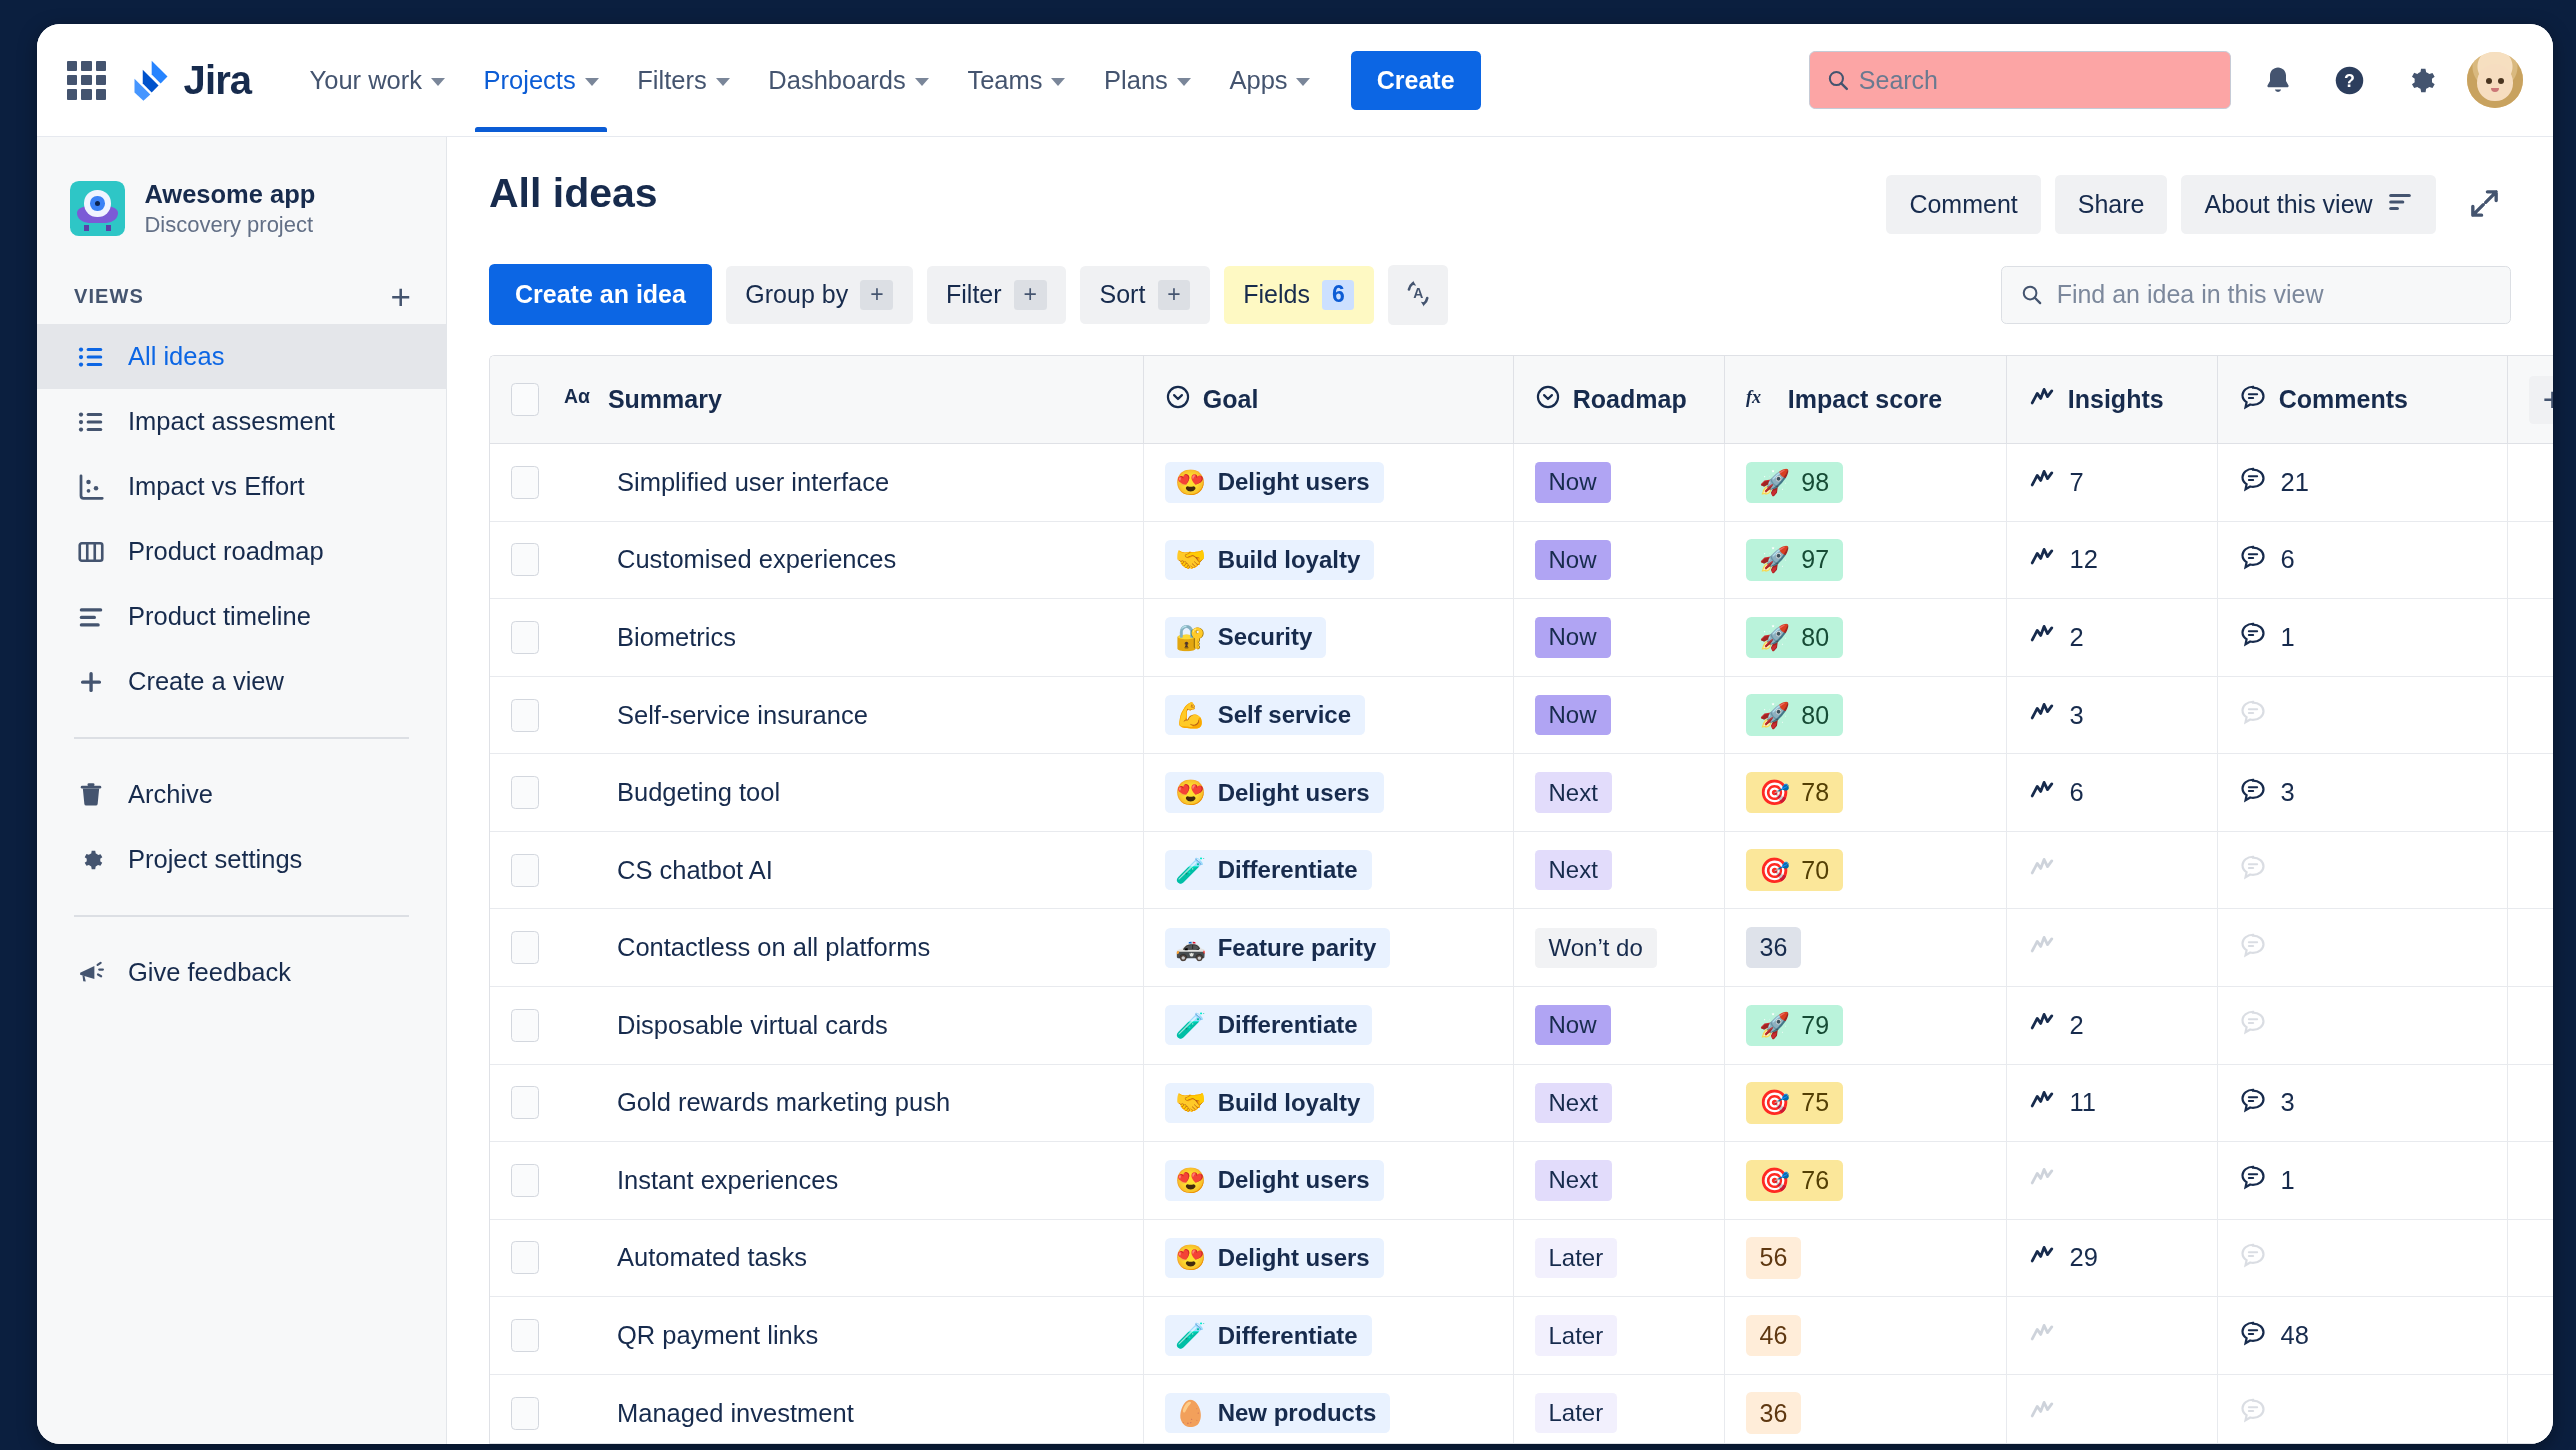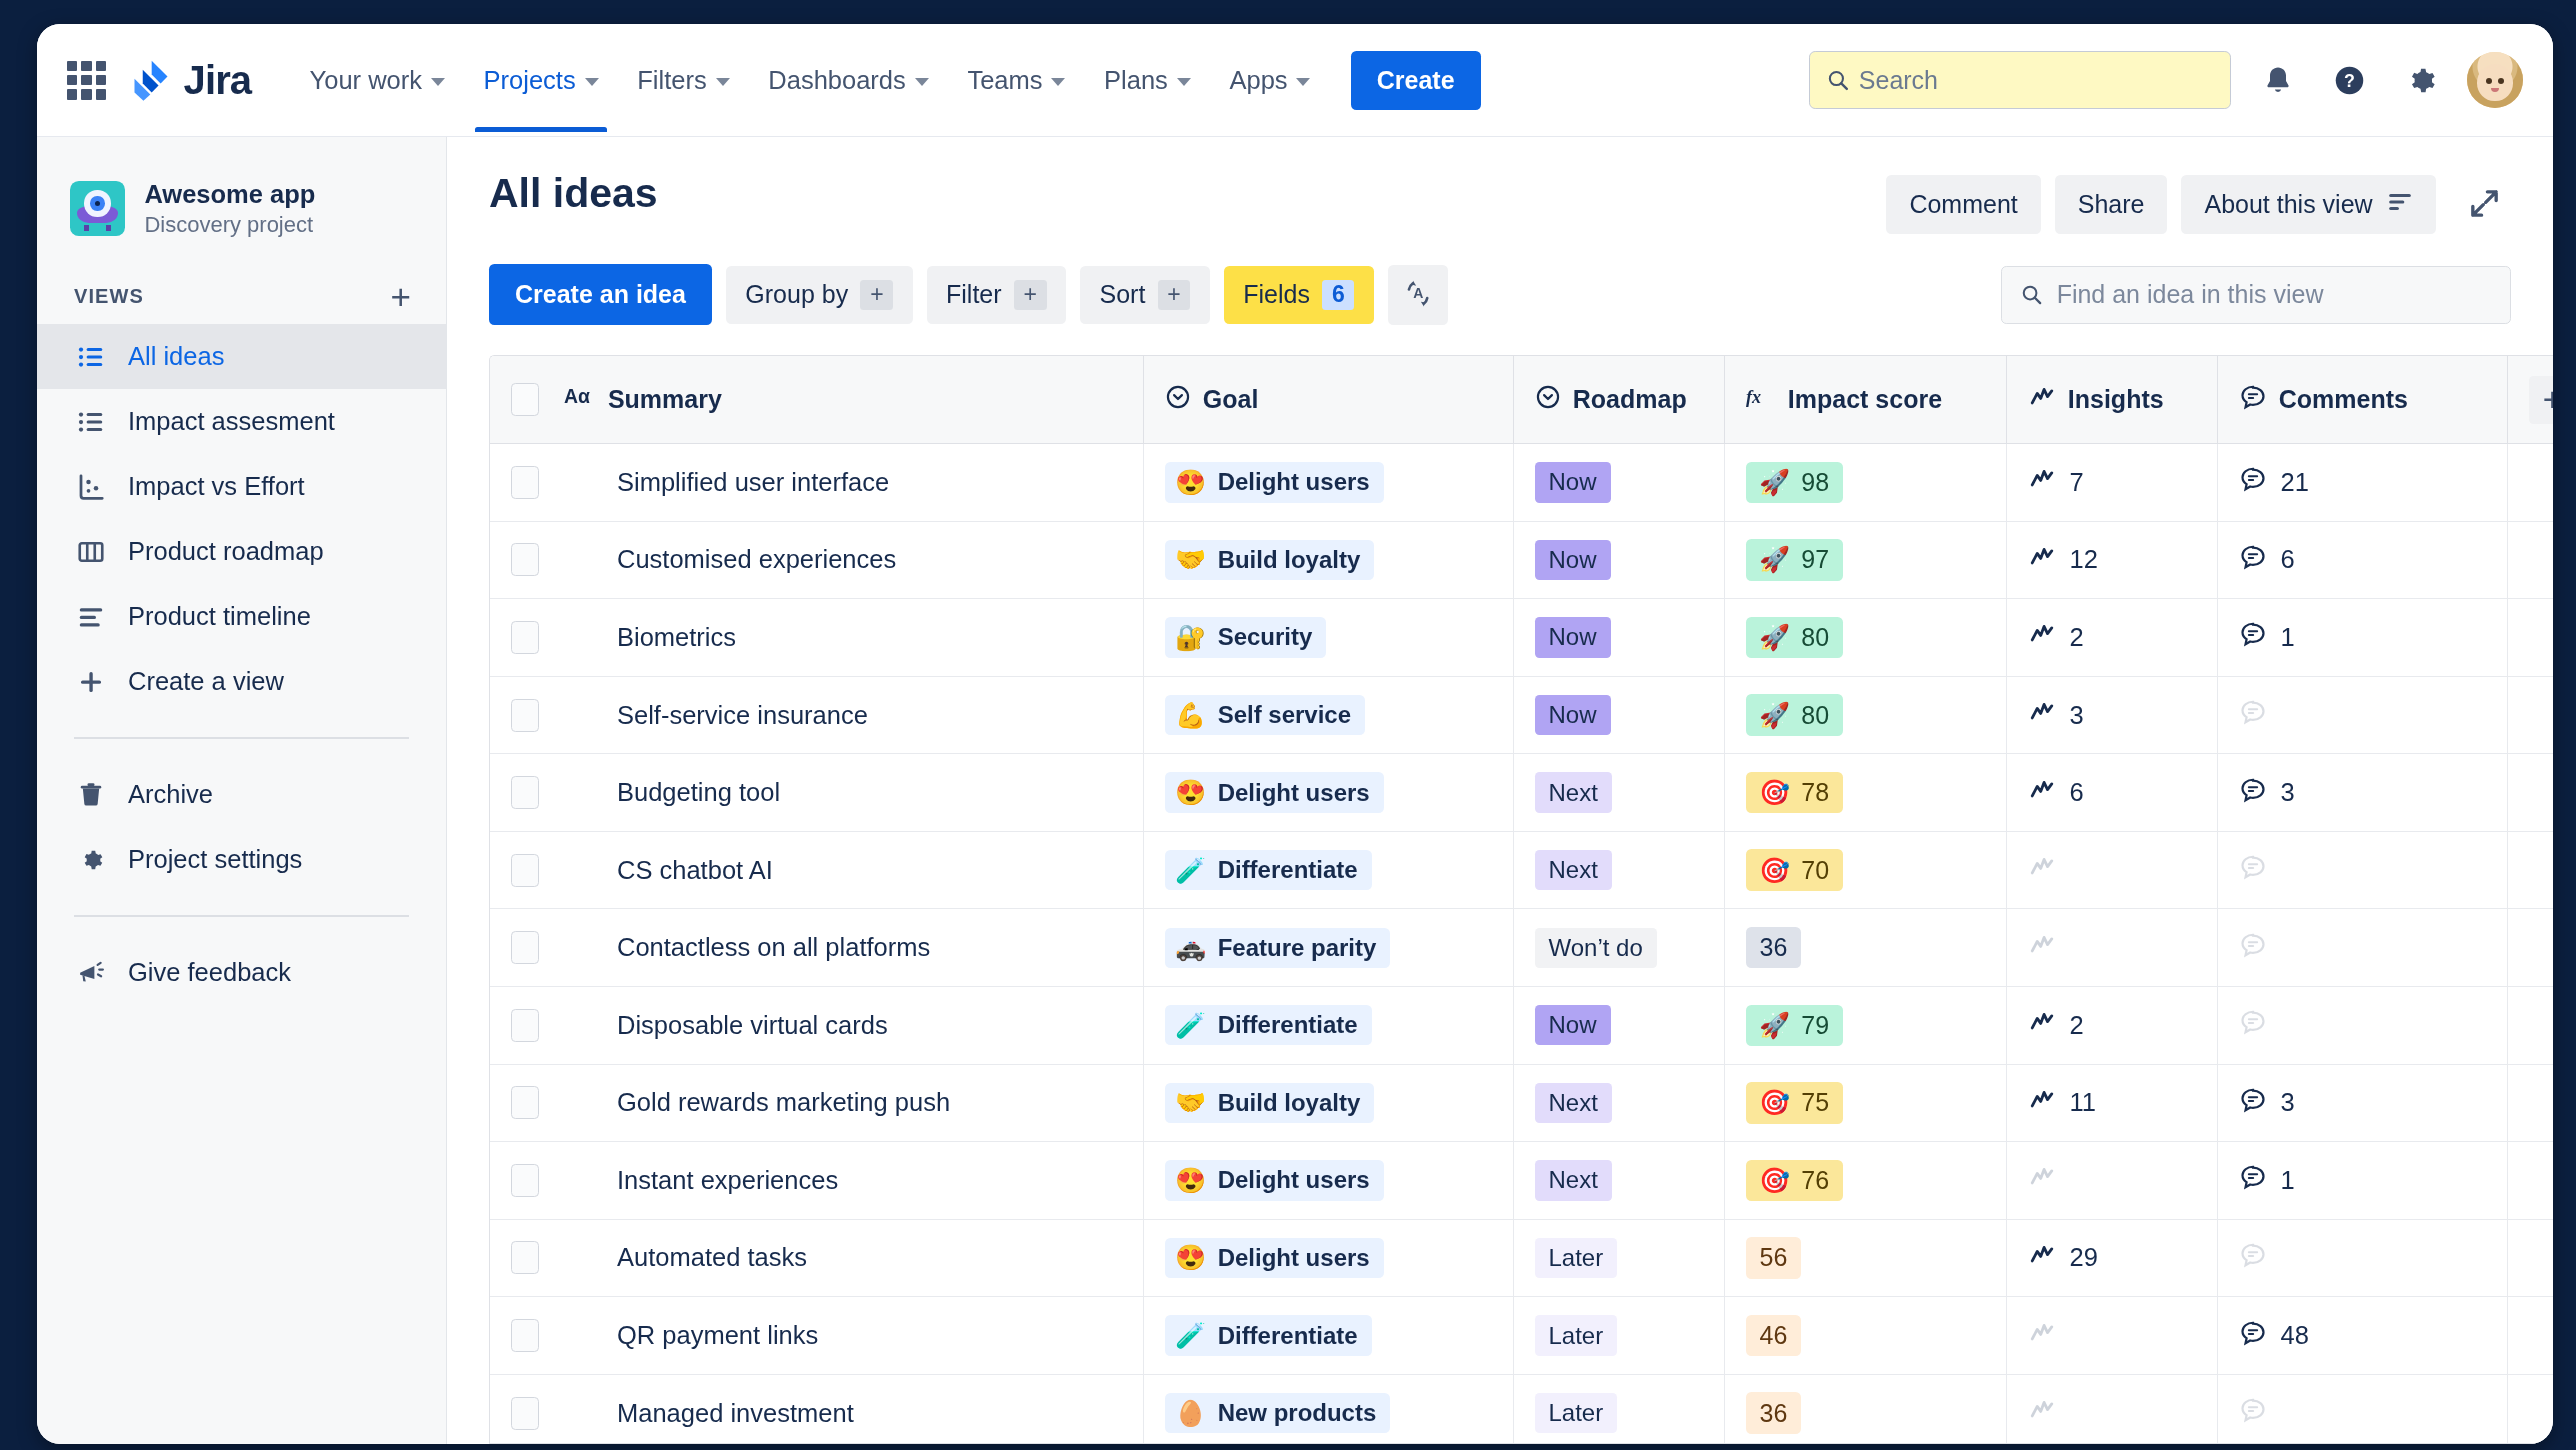--- a/index.html
+++ b/index.html
@@ -46,21 +46,21 @@
   }
   .chev { width: 0; height: 0; border-left: 7px solid transparent; border-right: 7px solid transparent; border-top: 8px solid #7a8699; margin-top: 3.5px; }
   .create-btn {
     background: #0c66e4; color: #fff; font-size: 25px; font-weight: 600;
     border: none; border-radius: 5.3px; padding: 15px 26px; cursor: pointer;
     margin-left: 21px; font-family: inherit;
   }
   .nav-right { margin-left: auto; display: flex; align-items: center; gap: 23px; }
   .searchbox {
     width: 422px; height: 58px; border: 1.8px solid #c5cbd6; border-radius: 6.2px;
-    display: flex; align-items: center; padding: 0 16px; gap: 9px; background: #fef9c3;
+    display: flex; align-items: center; padding: 0 16px; gap: 9px; background: #fca5a5;
     cursor: text;
   }
   .searchbox input {
     border: none; outline: none; font-size: 25px; color: #44546f;
     font-family: inherit; background: transparent; width: 100%;
   }
   .searchbox input::placeholder { color: #6b7a90; }
   .icon-btn { width: 48px; height: 48px; display:flex; align-items:center; justify-content:center; cursor: pointer; }
   .avatar {
     width: 56px; height: 56px; border-radius: 50%; overflow: hidden; cursor: pointer;
@@ -125,21 +125,21 @@
   .toolbar { padding: 30px 42px 0 42px; display: flex; align-items: center; gap: 14px; }
   .tb-primary {
     background: #0c66e4; color: #fff; border: none; border-radius: 5.3px;
     font-size: 25px; font-weight: 600; padding: 16px 26px; cursor: pointer; font-family: inherit;
   }
   .tb-btn {
     background: #f0f1f3; border: none; border-radius: 5.3px; font-family: inherit;
     font-size: 25px; color: #172b4d; padding: 14px 19.4px; cursor: pointer;
     display: flex; align-items: center; gap: 12.3px;
   }
-  .tb-btn.tb-fields { background: #fde047; }
+  .tb-btn.tb-fields { background: #fef9c3; }
   .tb-chip { background: #dcdfe4; border-radius: 3.5px; padding: 1.8px 9.7px; font-size: 23px; color: #44546f; }
   .tb-btn.tb-fields .tb-chip { background: #cce0ff; color: #0c5cd5; font-weight: 600;}
   .tb-icon-btn { background: #f0f1f3; border: none; border-radius: 5.3px; padding: 12.3px 14px; cursor: pointer; display:flex; }
   .find-box {
     margin-left: auto; width: 510px; height: 58px;
     border: 1.8px solid #dcdfe4; border-radius: 5.3px; background: #f7f8f9;
     display: flex; align-items: center; gap: 14px; padding: 0 17.6px; cursor: text;
   }
   .find-box input { border: none; outline: none; background: transparent; font-family: inherit; font-size: 25px; color: #172b4d; width: 100%;}
   .find-box input::placeholder { color: #7c889c; }

